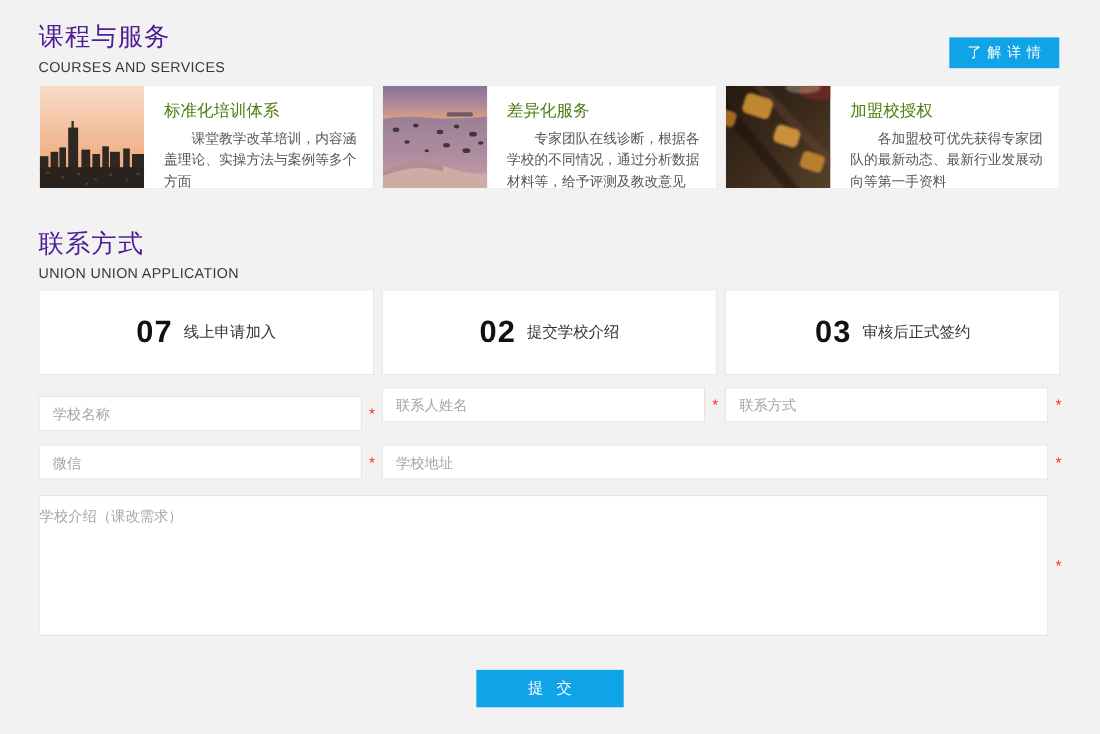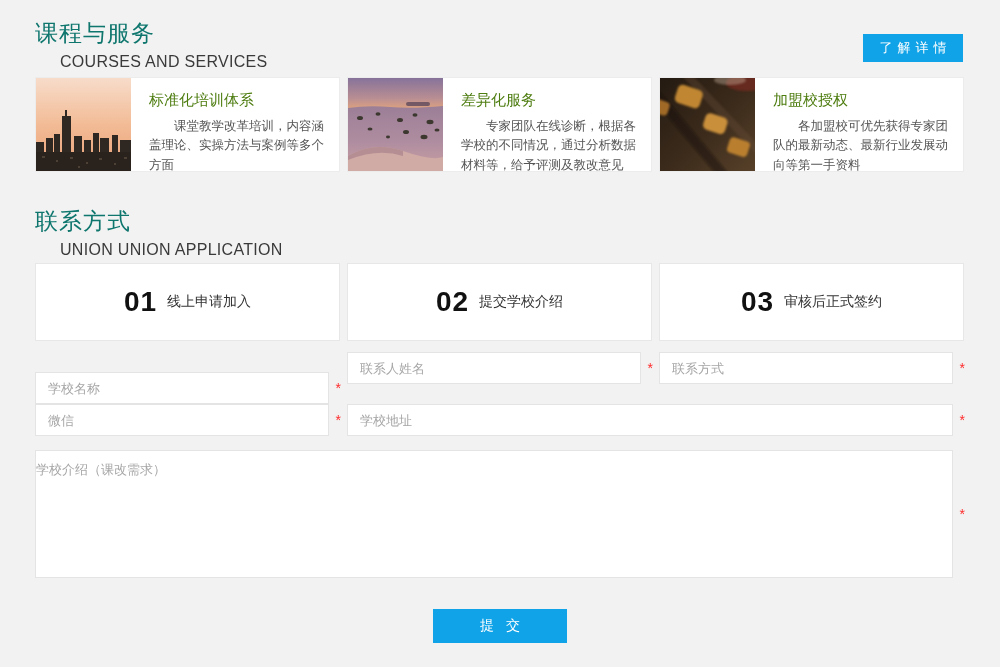--- a/index.html
+++ b/index.html
@@ -7,22 +7,22 @@
   body {
     position: relative;
     background: #f2f2f2;
     font-family: "Liberation Sans", "DejaVu Sans", sans-serif;
     color: #333;
     overflow: hidden;
   }
   .abs { position: absolute; }
 
   
-  .sec-title { font-size: 23px; font-weight: 500; color: #0f766e; letter-spacing: 1px; }
-  .sec-sub   { font-size: 16px; color: #3a3a3a; margin-top: 4px; letter-spacing: .3px; margin-left: 25px; }
+  .sec-title { font-size: 23px; font-weight: 500; color: #4c1d95; letter-spacing: 1px; }
+  .sec-sub   { font-size: 13px; color: #3a3a3a; margin-top: 4px; letter-spacing: .3px; }
 
   
   .learn-btn {
     left: 863px; top: 34px; width: 100px; height: 28px;
     background: #10a3e8; color: #fff; font-size: 13px;
     display: flex; align-items: center; justify-content: center;
     letter-spacing: 5px; padding-left: 5px; cursor: pointer; border: none;
   }
 
   
@@ -200,33 +200,33 @@
     <div class="course-desc">各加盟校可优先获得专家团队的最新动态、最新行业发展动向等第一手资料</div>
   </div>
 </div>
 
 <div class="abs" style="left:35px; top:206px;">
   <div class="sec-title">联系方式</div>
   <div class="sec-sub">UNION UNION APPLICATION</div>
 </div>
 
 <div class="abs step-card" style="left:35px;">
-  <span class="step-num">01</span>
+  <span class="step-num">07</span>
   <span class="step-label">线上申请加入</span>
 </div>
 <div class="abs step-card" style="left:347px;">
   <span class="step-num">02</span>
   <span class="step-label">提交学校介绍</span>
 </div>
 <div class="abs step-card" style="left:659px;">
   <span class="step-num">03</span>
   <span class="step-label">审核后正式签约</span>
 </div>
 
-<div class="abs field" style="left:35px; top:372px; width:306px;">
+<div class="abs field" style="left:35px; top:360px; width:306px;">
   <input type="text" placeholder="学校名称" style="">
   <span class="req">*</span>
 </div>
 <div class="abs field" style="left:347px; top:352px; width:306px;">
   <input type="text" placeholder="联系人姓名" style="">
   <span class="req">*</span>
 </div>
 <div class="abs field" style="left:659px; top:352px; width:306px;">
   <input type="text" placeholder="联系方式" style="">
   <span class="req">*</span>

